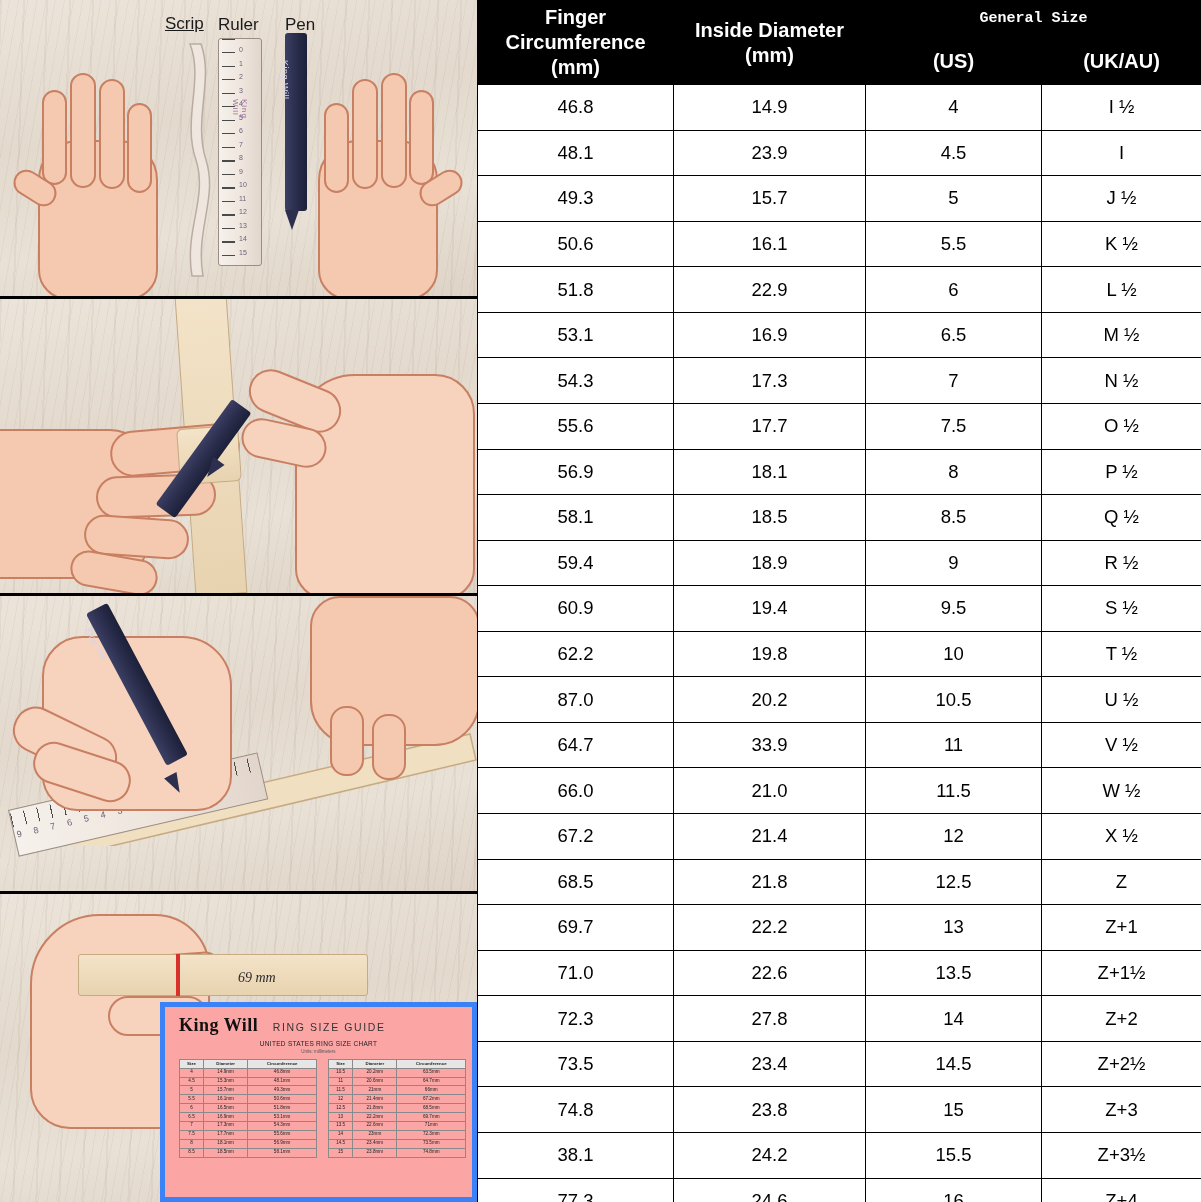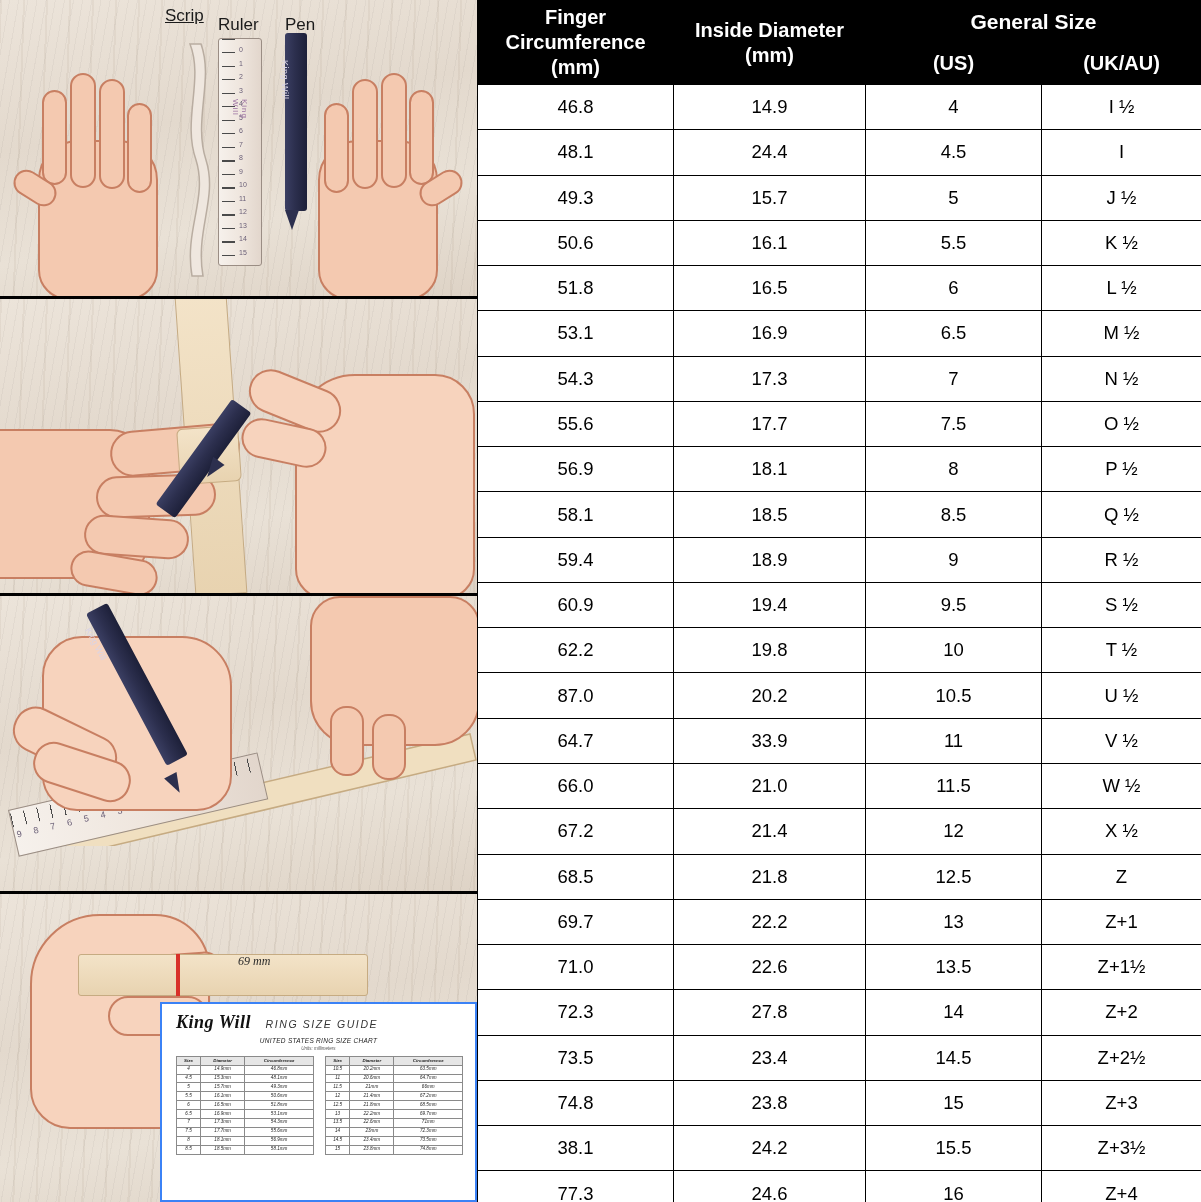--- a/index.html
+++ b/index.html
@@ -118,42 +118,42 @@
     background: #000;
     color: #fff;
     font-weight: bold;
     font-size: 20px;
     line-height: 1.25;
     border: 1px solid #000;
     padding: 4px 2px;
     vertical-align: middle;
   }
   table.size-table th.gen-head {
-    font-size: 21px;
+    font-size: 15px;
+    font-family: Liberation Mono, monospace;
   }
   table.size-table td {
     border: 1px solid #000;
     text-align: center;
     font-size: 18.5px;
     color: #000;
     padding: 0;
     height: 42.6px;
     background: #fff;
   }
   col.c1 { width: 196px; }
   col.c2 { width: 192px; }
   col.c3 { width: 176px; }
   col.c4 { width: 160px; }
 
   
   .guide-card {
     position: absolute;
-    background: #ffffff;
-    border: 2px solid #3b82f6;
-    font-style: italic;
+    background: #fca5a5;
+    border: 5px solid #3b82f6;
   }
   .brand {
     font-family: "Liberation Serif", serif;
     font-weight: bold;
     letter-spacing: .5px;
   }
   .mini-table {
     border-collapse: collapse;
     font-size: 4.6px;
     font-family: "Liberation Sans", sans-serif;
@@ -209,21 +209,21 @@
         <div style="position:absolute;left:20px;top:4px;font-size:7px;color:#6a5f77;line-height:13.5px;text-align:left;">
           0<br>1<br>2<br>3<br>4<br>5<br>6<br>7<br>8<br>9<br>10<br>11<br>12<br>13<br>14<br>15
         </div>
         <div style="position:absolute;left:30px;top:60px;font-size:8px;color:#9a6fa0;transform:rotate(90deg);transform-origin:left top;letter-spacing:1px;">King Will</div>
       </div>
 
       <div class="pen-body" style="left:285px;top:33px;width:22px;height:178px;"></div>
       <div class="pen-tip" style="left:285px;top:210px;"></div>
       <div style="position:absolute;left:290px;top:60px;font-size:9px;color:#d9d4e6;transform:rotate(90deg);transform-origin:left top;letter-spacing:.5px;">King Will</div>
 
-      <div class="lbl" style="left:165px;top:6px;text-decoration:underline;">Scrip</div>
+      <div class="lbl" style="left:165px;top:14px;text-decoration:underline;">Scrip</div>
       <div class="lbl" style="left:218px;top:15px;">Ruler</div>
       <div class="lbl" style="left:285px;top:15px;">Pen</div>
     </div>
 
     <div class="panel panel-2">
       <div class="wood"></div>
 
       <div class="strip" style="left:185px;top:-4px;width:52px;height:300px;transform:rotate(-4deg);"></div>
 
       <div class="hand" style="left:0px;top:40px;width:270px;height:260px;">
@@ -281,21 +281,21 @@
       <div class="wood"></div>
 
       <div class="hand" style="left:10px;top:10px;width:230px;height:270px;">
         <div class="skin2" style="position:absolute;left:20px;top:10px;width:180px;height:215px;border-radius:70px 55px 40px 40px;"></div>
         <div class="skin2" style="position:absolute;left:105px;top:50px;width:110px;height:42px;border-radius:21px;transform:rotate(-4deg);"></div>
         <div class="skin2" style="position:absolute;left:98px;top:92px;width:100px;height:40px;border-radius:20px;"></div>
       </div>
 
       <div class="strip" style="left:78px;top:60px;width:290px;height:42px;border-radius:3px;"></div>
       <div class="red-mark" style="left:176px;top:60px;width:4px;height:42px;"></div>
-      <div class="handwrite" style="position:absolute;left:238px;top:60px;font-size:12px;">69 mm</div>
+      <div class="handwrite" style="position:absolute;left:238px;top:76px;font-size:14px;">69 mm</div>
 
       <div class="guide-card" style="left:160px;top:108px;width:317px;height:200px;">
         <div style="position:absolute;left:14px;top:8px;">
           <span class="brand" style="font-size:18px;color:#111;">King Will</span>
           <span style="font-size:10.5px;color:#333;letter-spacing:1.6px;margin-left:10px;">RING SIZE GUIDE</span>
         </div>
         <div style="position:absolute;left:0;right:0;top:33px;text-align:center;font-size:6.5px;color:#222;letter-spacing:.3px;">UNITED STATES RING SIZE CHART</div>
         <div style="position:absolute;left:0;right:0;top:42px;text-align:center;font-size:4.5px;color:#555;">Units: millimeters</div>
 
         <table class="mini-table" style="position:absolute;left:14px;top:52px;width:138px;">
@@ -454,39 +454,39 @@
       </thead>
       <tbody id="table-body">
           <tr>
             <td>46.8</td>
             <td>14.9</td>
             <td>4</td>
             <td>I ½</td>
           </tr>
           <tr>
             <td>48.1</td>
-            <td>24.4</td>
+            <td>23.9</td>
             <td>4.5</td>
             <td>I</td>
           </tr>
           <tr>
             <td>49.3</td>
             <td>15.7</td>
             <td>5</td>
             <td>J ½</td>
           </tr>
           <tr>
             <td>50.6</td>
             <td>16.1</td>
             <td>5.5</td>
             <td>K ½</td>
           </tr>
           <tr>
             <td>51.8</td>
-            <td>16.5</td>
+            <td>22.9</td>
             <td>6</td>
             <td>L ½</td>
           </tr>
           <tr>
             <td>53.1</td>
             <td>16.9</td>
             <td>6.5</td>
             <td>M ½</td>
           </tr>
           <tr>

